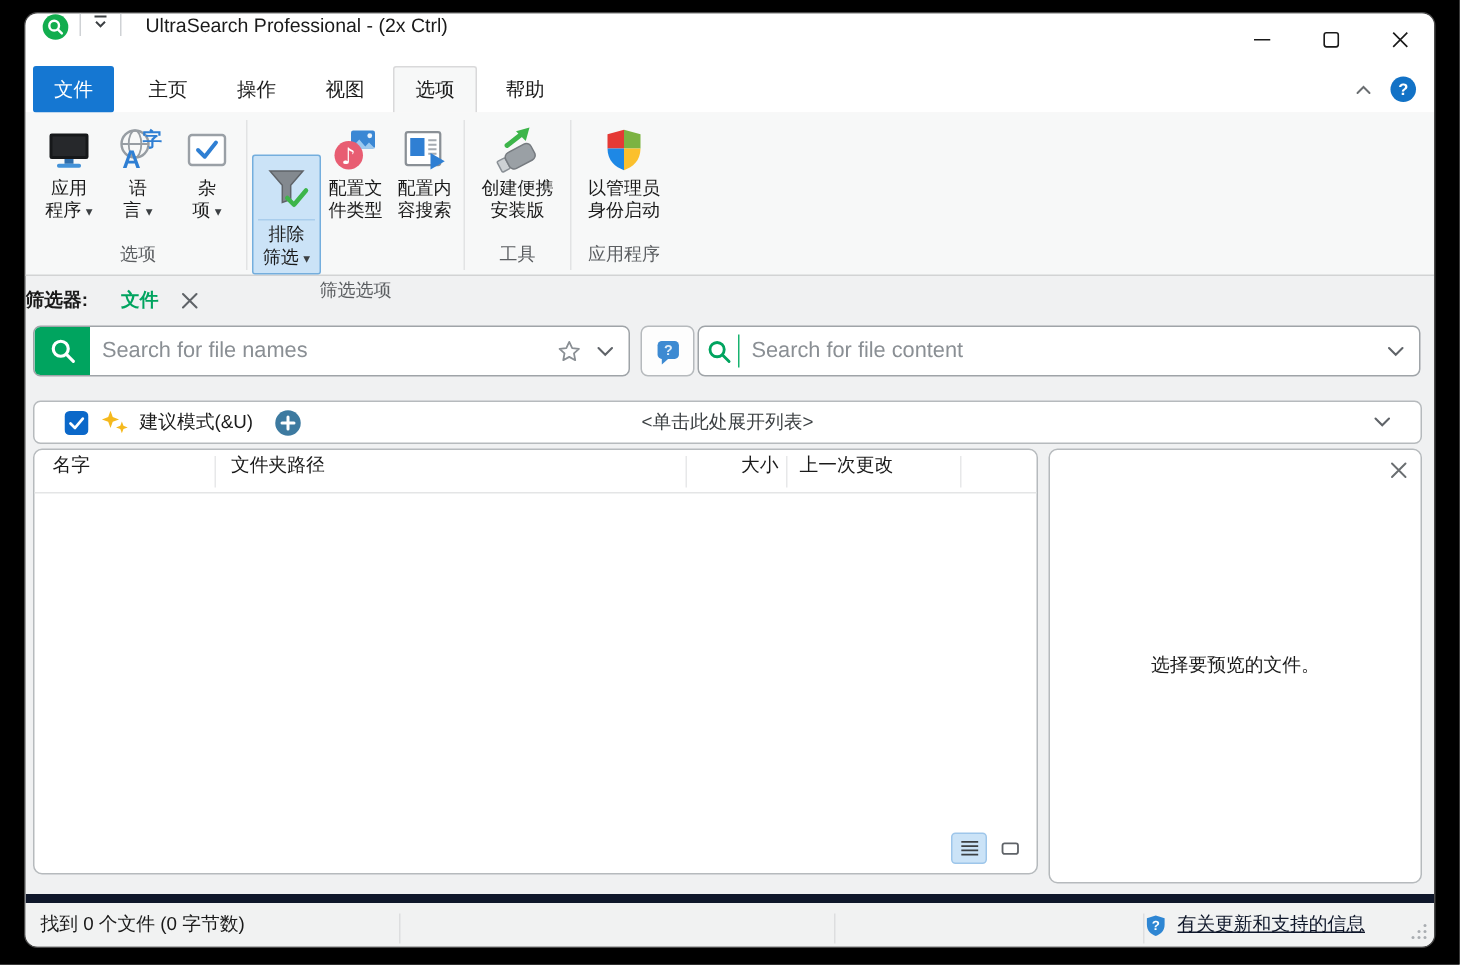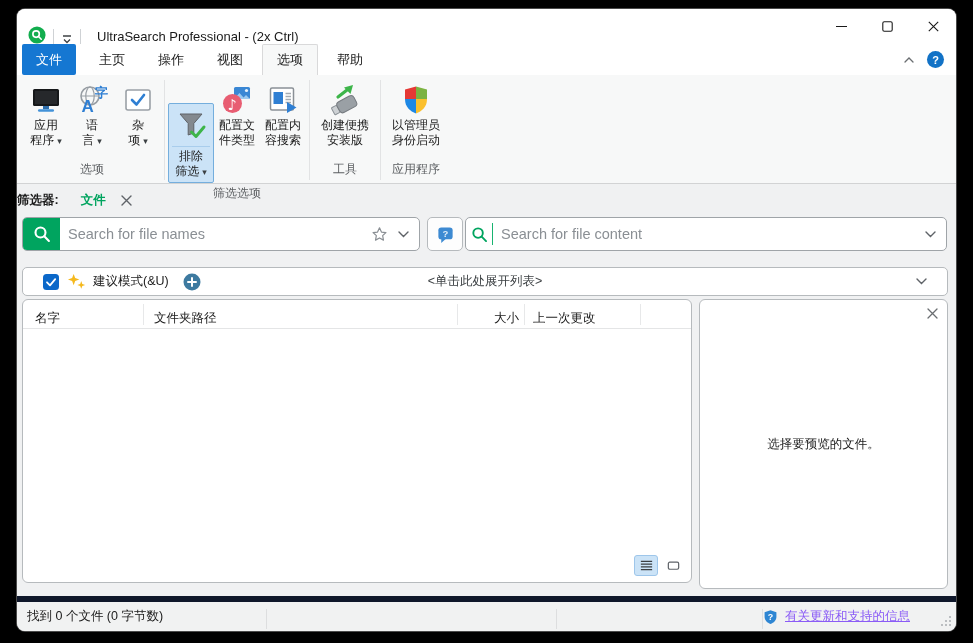--- a/index.html
+++ b/index.html
@@ -1,21 +1,21 @@
 <!DOCTYPE html>
 <html><head>
 <meta charset="utf-8">
 <style>
   html,body{margin:0;padding:0;width:973px;height:643px;overflow:hidden;background:#000;
     font-family:"Liberation Sans","DejaVu Sans",sans-serif;}
   *{box-sizing:border-box;}
   .window{position:absolute;left:17px;top:9px;width:939px;height:622px;background:#f0f1f2;
     border-radius:8px;overflow:hidden;box-shadow:0 0 0 1px #4a4a4a,0 8px 24px rgba(0,0,0,.6);}
   
-  .titlebar{position:absolute;left:0;top:0;width:100%;height:35px;background:#fff;display:flex;align-items:flex-end;}
+  .titlebar{position:absolute;left:0;top:0;width:100%;height:35px;background:#fff;display:flex;align-items:flex-start;}
   .app-logo{width:18px;height:18px;margin-left:11px;flex:0 0 auto;}
   .tb-sep{width:1px;height:15px;background:#cfd2d5;margin:0 7px;}
   .qat-dd{width:12px;height:10px;display:flex;align-items:center;justify-content:center;}
   .title-text{font-size:13px;color:#1a1a1a;margin-left:9px;white-space:nowrap;}
   .tb-spacer{flex:1;}
   .win-btn{width:46px;height:35px;display:flex;align-items:center;justify-content:center;}
   
   .tabrow{position:absolute;left:0;top:35px;width:100%;height:31px;background:#fff;display:flex;align-items:stretch;padding-left:5px;}
   .tab{font-size:13px;color:#1a1a1a;display:flex;align-items:center;padding:0 14px;margin-right:5px;white-space:nowrap;}
   .tab.file{background:#1577d2;color:#fff;border-radius:2px;margin-right:9px;}
@@ -61,34 +61,34 @@
     display:flex;align-items:center;padding:0 20px;}
   .sug-label{font-size:12.5px;color:#1a1a1a;margin-left:7px;white-space:nowrap;}
   .sug-add{margin-left:14px;display:flex;align-items:center;}
   .sug-hint{position:absolute;left:0;right:0;text-align:center;font-size:12.5px;color:#3c4043;pointer-events:none;}
   .sug-chev{margin-left:auto;z-index:1;}
   
   .panel{position:absolute;background:#fff;border:1px solid #b6babd;border-radius:6px;}
   .filelist{left:5px;top:290px;width:670px;height:284px;}
   .preview{left:682px;top:290px;width:249px;height:290px;text-decoration:underline;}
   .lheader{position:relative;height:29px;border-bottom:1px solid #e4e5e6;font-size:12.5px;color:#1a1a1a;}
-  .lh-cell{position:absolute;top:9px;height:18px;display:flex;align-items:center;white-space:nowrap;}
+  .lh-cell{position:absolute;top:1px;height:18px;display:flex;align-items:center;white-space:nowrap;}
   .lh-sep{position:absolute;top:4px;height:21px;width:1px;background:#e7e8e9;}
   .view-btn{position:absolute;bottom:6px;width:24px;height:21px;display:flex;align-items:center;justify-content:center;border-radius:3px;}
   .view-btn.sel{background:#cbe3f7;border:1px solid #9ec6ea;right:33px;}
   .view-btn.plain{right:6px;}
   .preview-close{position:absolute;top:5px;right:7px;width:16px;height:16px;display:flex;align-items:center;justify-content:center;}
   .preview-msg{position:absolute;left:0;right:0;top:50%;transform:translateY(-50%);text-align:center;font-size:12.5px;color:#1a1a1a;}
   
   .statusbar{position:absolute;left:0;top:587px;width:100%;height:35px;background:#f1f2f2;border-top:6px solid #0f172a;
     display:flex;align-items:center;font-size:12.5px;color:#1a1a1a;}
   .st-left{margin-left:10px;white-space:nowrap;}
   .st-sep{position:absolute;top:7px;height:20px;width:1px;background:#dddedf;}
   .st-link-wrap{position:absolute;right:46px;display:flex;align-items:center;gap:7px;}
-  .st-link{color:#8b5cf6;text-decoration:underline;white-space:nowrap;}
+  .st-link{color:#0f172a;text-decoration:underline;white-space:nowrap;}
   .grip{position:absolute;right:4px;bottom:4px;width:12px;height:12px;}
 </style>
 </head>
 <body>
 
 <div class="window">
 
   <div class="titlebar">
     <svg class="app-logo" viewBox="0 0 20 20">
       <circle cx="10" cy="10" r="9.5" fill="#12ad4e"></circle>

